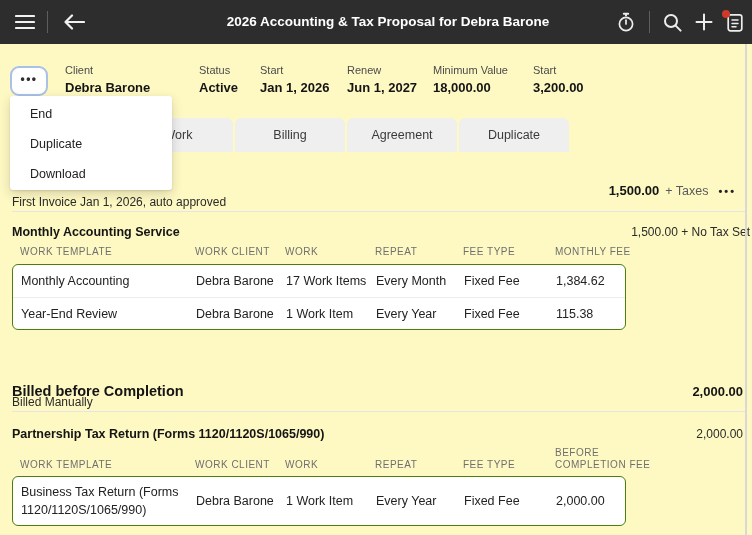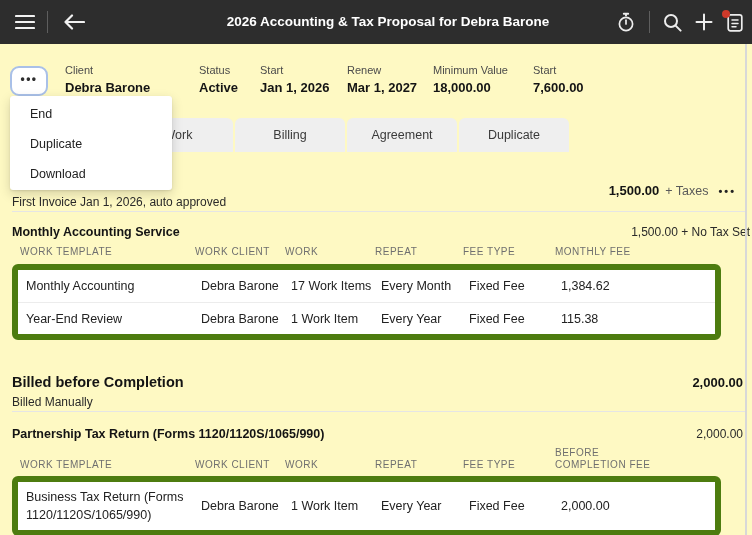--- a/index.html
+++ b/index.html
@@ -51,32 +51,32 @@
   .dots { font-size:11px; font-weight:700; letter-spacing:2px; color:#222; margin-left:10px; cursor:pointer; }
   .s1-note { position:absolute; left:12px; top:195px; font-size:12px; color:#2a2a2a; }
   .divider { position:absolute; left:12px; width:733px; height:1px; background:#e5e5e5; }
   .d1 { top:211px; } .d2 { top:411px; }
   .service-row { position:absolute; left:12px; display:flex; justify-content:space-between; align-items:baseline; }
   .s1-service { top:225px; right:2px; }
   .s2-service { top:427px; right:9px; }
   .svc-name { font-weight:700; font-size:12.5px; color:#141414; }
   .svc-amt { font-size:12px; color:#2a2a2a; }
   .s2-title { position:absolute; left:12px; right:9px; top:374px; display:flex; justify-content:space-between; align-items:baseline; }
-  .sec-title { font-weight:700; font-size:14.5px; color:#141414; }
+  .sec-title { font-weight:700; font-size:14.5px; color:#141414;margin-top:9px; }
   .sec-amt { font-weight:700; font-size:13px; color:#141414; }
   .s2-note { position:absolute; left:12px; top:395px; font-size:12px; color:#2a2a2a; }
 
   
   .grid { display:grid; grid-template-columns:183px 90px 90px 88px 92px 180px; }
   .thead { position:absolute; left:12px; width:725px; font-size:10px; color:#6f6f6f;
            letter-spacing:.5px; align-items:end; }
   .h1 { top:246px; } .h2 { top:444px; height:26px; }
   .h2 .hc6 { max-width:112px; line-height:1.15; }
   .c1 { padding-left:8px; }
-  .tbox { position:absolute; left:12px; width:709px; background:#fff; border:6px solid #4d7c0f; border-radius:6px; }
+  .tbox { position:absolute; left:12px; width:614px; background:#fff; border:1px solid #4d7c0f; border-radius:6px; }
   .t1 { top:264px; } .t2 { top:476px; }
   .trow { align-items:center; min-height:32px; font-size:12.5px; color:#222; cursor:pointer; }
   .trow + .trow { border-top:1px solid #ececec; }
   .t2 .trow { min-height:46px; padding:6px 0; line-height:1.45; }
   .t2 .c1 { padding-right:14px; }
 
   
   .vline { position:absolute; left:745px; top:44px; width:2px; height:491px; background:#d8d8d8; cursor:pointer; }
 </style>
 </head>
@@ -139,29 +139,29 @@
     <div class="field f-status">
       <span class="flabel">Status</span>
       <span class="fvalue">Active</span>
     </div>
     <div class="field f-start">
       <span class="flabel">Start</span>
       <span class="fvalue">Jan 1, 2026</span>
     </div>
     <div class="field f-renew">
       <span class="flabel">Renew</span>
-      <span class="fvalue">Mar 1, 2027</span>
+      <span class="fvalue">Jun 1, 2027</span>
     </div>
     <div class="field f-minval">
       <span class="flabel">Minimum Value</span>
       <span class="fvalue">18,000.00</span>
     </div>
     <div class="field f-billed">
       <span class="flabel">Start</span>
-      <span class="fvalue">7,600.00</span>
+      <span class="fvalue">3,200.00</span>
     </div>
   </div>
 
   <nav class="tabs">
     <div class="tab">Work</div>
     <div class="tab">Billing</div>
     <div class="tab">Agreement</div>
     <div class="tab">Duplicate</div>
   </nav>
 

